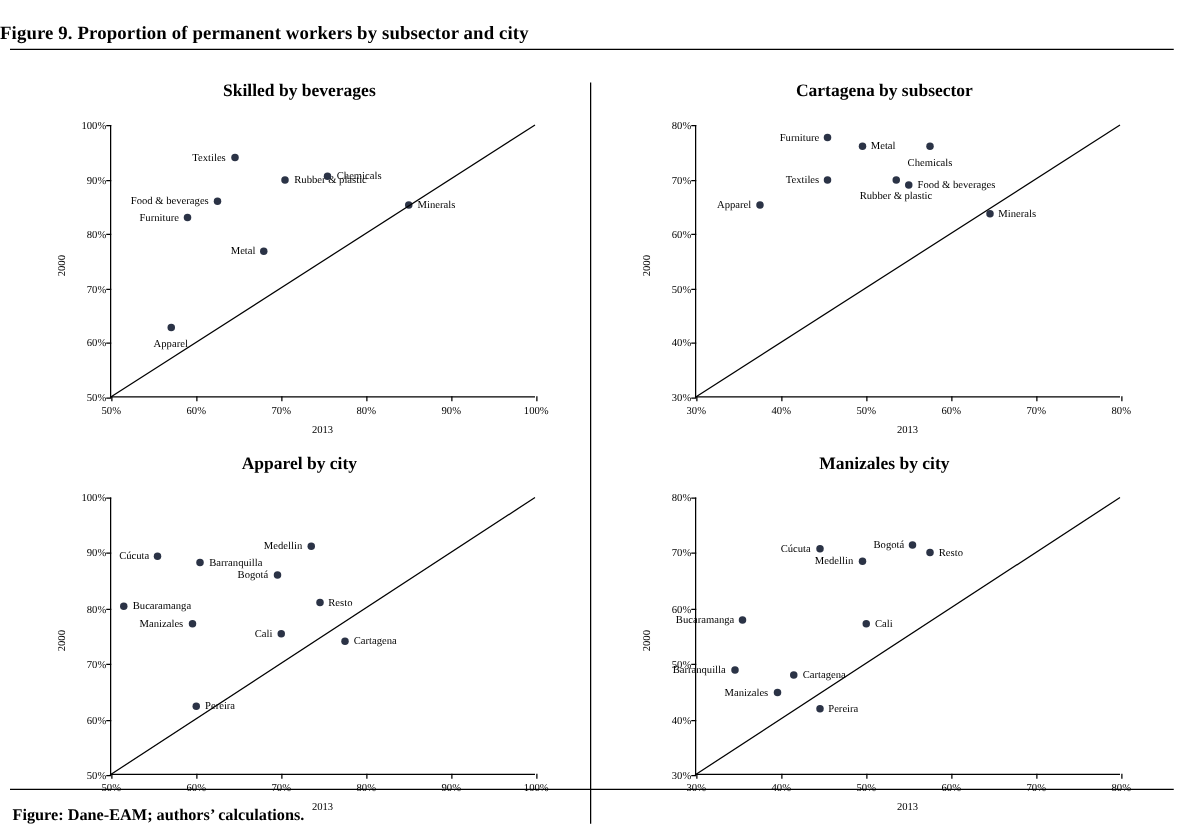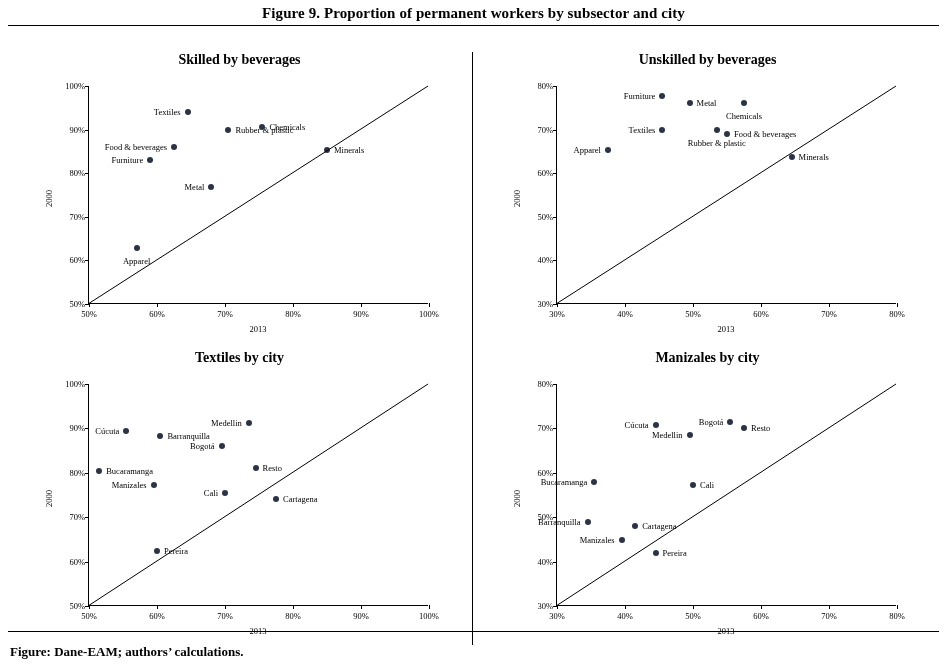--- a/index.html
+++ b/index.html
@@ -15,24 +15,23 @@
     position: relative;
     overflow: hidden;
   }
   .page {
     width: 947px;
     height: 666px;
     position: relative;
     box-sizing: border-box;
   }
   .fig-title {
-    text-align: center;
     font-size: 15px;
     font-weight: bold;
-    padding-top: 5px;
+    padding-top: 19px;
     letter-spacing: 0.1px;
   }
   .rule {
     border-top: 1px solid #000;
     margin: 3px 8px 0 8px;
   }
   .rule-thick {
     border-top: 1px solid #000;
     margin: 0 8px;
   }
@@ -199,21 +198,21 @@
           </div>
           <div class="axis-title-x" style="left: 250px; top: 256px;">2013</div>
           <div class="axis-title-y" style="left: 36px; top: 139px;">2000</div>
           <svg class="diag" width="340" height="218" style="left: 80px; top: 18px;">
             <line x1="0" y1="218" x2="340" y2="0" stroke="#000" stroke-width="1"></line>
           </svg>
         </div>
     </div>
 
     <div class="panel" id="panel1" style="left:476px; top:26px; width:463px; height:288px;">
-      <div class="panel-title">Unskilled by beverages</div>
+      <div class="panel-title">Cartagena by subsector</div>
       <div class="plot-wrap" id="plot1" style="height:262px;">
           <div class="axes" style="left: 80px; top: 18px; width: 340px; height: 218px;">
             <div class="tick-x" style="left: 0px;"></div>
             <div class="ticklabel-x" style="left: 0px;">30%</div>
             <div class="tick-x" style="left: 68px;"></div>
             <div class="ticklabel-x" style="left: 68px;">40%</div>
             <div class="tick-x" style="left: 136px;"></div>
             <div class="ticklabel-x" style="left: 136px;">50%</div>
             <div class="tick-x" style="left: 204px;"></div>
             <div class="ticklabel-x" style="left: 204px;">60%</div>
@@ -252,21 +251,21 @@
           </div>
           <div class="axis-title-x" style="left: 250px; top: 256px;">2013</div>
           <div class="axis-title-y" style="left: 36px; top: 139px;">2000</div>
           <svg class="diag" width="340" height="218" style="left: 80px; top: 18px;">
             <line x1="0" y1="218" x2="340" y2="0" stroke="#000" stroke-width="1"></line>
           </svg>
         </div>
     </div>
 
     <div class="panel" id="panel2" style="left:8px; top:324px; width:463px; height:295px;">
-      <div class="panel-title">Textiles by city</div>
+      <div class="panel-title">Apparel by city</div>
       <div class="plot-wrap" id="plot2" style="height:268px;">
           <div class="axes" style="left: 80px; top: 18px; width: 340px; height: 222px;">
             <div class="tick-x" style="left: 0px;"></div>
             <div class="ticklabel-x" style="left: 0px;">50%</div>
             <div class="tick-x" style="left: 68px;"></div>
             <div class="ticklabel-x" style="left: 68px;">60%</div>
             <div class="tick-x" style="left: 136px;"></div>
             <div class="ticklabel-x" style="left: 136px;">70%</div>
             <div class="tick-x" style="left: 204px;"></div>
             <div class="ticklabel-x" style="left: 204px;">80%</div>

